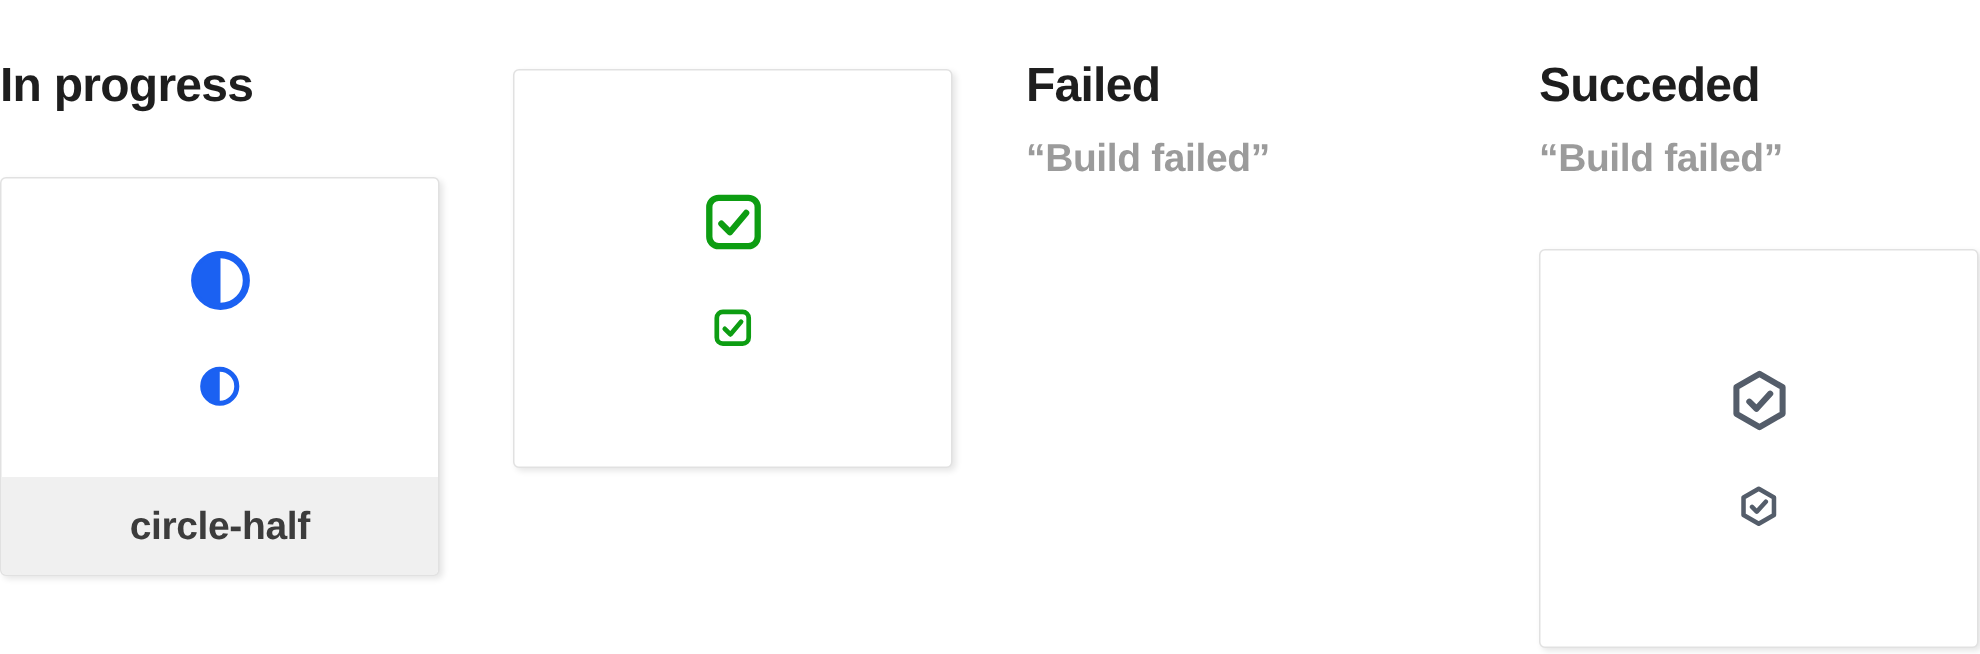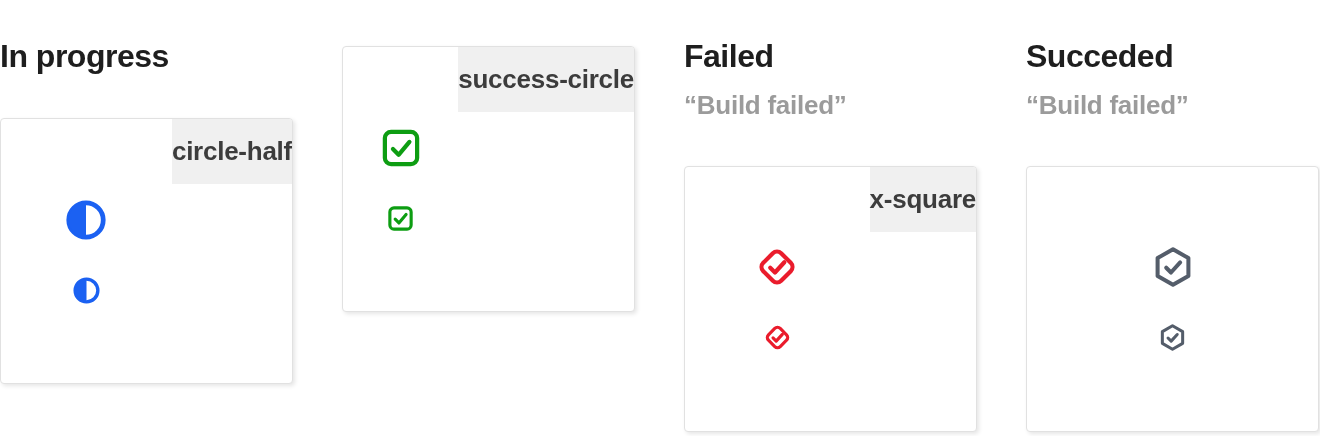--- a/index.html
+++ b/index.html
@@ -35,20 +35,21 @@
     color: var(--quote-color, #9b9b9b);
   }
   .card {
     margin-top: 46px;
     height: 266px;
     background: var(--card-bg, #ffffff);
     border: 1px solid var(--card-border, #e1e1e1);
     border-radius: 4px;
     box-shadow: 2px 2px 4px rgba(0,0,0,0.10);
     display: flex;
+    flex-direction: column;
     overflow: hidden;
   }
   .icon-area {
     flex: 1;
     display: flex;
     flex-direction: column;
     align-items: center;
     justify-content: center;
     gap: 34px;
     color: var(--accent, #333333);
@@ -99,44 +100,26 @@
       <div class="icon-area">
         <svg class="icon-large" viewBox="0 0 24 24" fill="none" stroke="currentColor" stroke-width="2.3">
           <rect x="3.2" y="3.2" width="17.6" height="17.6" rx="3.4"></rect>
           <polyline points="7.6 12.6 10.7 15.7 16.6 8.7"></polyline>
         </svg>
         <svg class="icon-small" viewBox="0 0 24 24" fill="none" stroke="currentColor" stroke-width="2.6">
           <rect x="3.2" y="3.2" width="17.6" height="17.6" rx="3.4"></rect>
           <polyline points="7.6 12.6 10.7 15.7 16.6 8.7"></polyline>
         </svg>
       </div>
-      <div class="card-footer">
-        <span class="icon-name-label">success-circle</span>
-      </div>
     </div>
   </section>
 
   <section class="column" style="--accent: #ea1c2c;">
     <h2 class="state-title">Failed</h2>
     <p class="state-quote">“Build failed”</p>
-    <div class="card">
-      <div class="icon-area">
-        <svg class="icon-large" viewBox="0 0 24 24" fill="none" stroke="currentColor" stroke-width="2.3">
-          <rect x="5.1" y="5.1" width="13.8" height="13.8" rx="3.2" transform="rotate(45 12 12)"></rect>
-          <polyline points="8.3 12.4 10.9 15 16 9.4"></polyline>
-        </svg>
-        <svg class="icon-small" viewBox="0 0 24 24" fill="none" stroke="currentColor" stroke-width="2.6">
-          <rect x="5.1" y="5.1" width="13.8" height="13.8" rx="3.2" transform="rotate(45 12 12)"></rect>
-          <polyline points="8.3 12.4 10.9 15 16 9.4"></polyline>
-        </svg>
-      </div>
-      <div class="card-footer">
-        <span class="icon-name-label">x-square</span>
-      </div>
-    </div>
   </section>
 
   <section class="column" style="--accent: #545d6a;">
     <h2 class="state-title">Succeded</h2>
     <p class="state-quote">“Build failed”</p>
     <div class="card">
       <div class="icon-area">
         <svg class="icon-large" viewBox="0 0 24 24" fill="none" stroke="currentColor" stroke-width="2.2">
           <polygon points="12 2.3 20.4 7.15 20.4 16.85 12 21.7 3.6 16.85 3.6 7.15"></polygon>
           <polyline points="8.3 12.4 10.9 15 15.9 9.5"></polyline>

